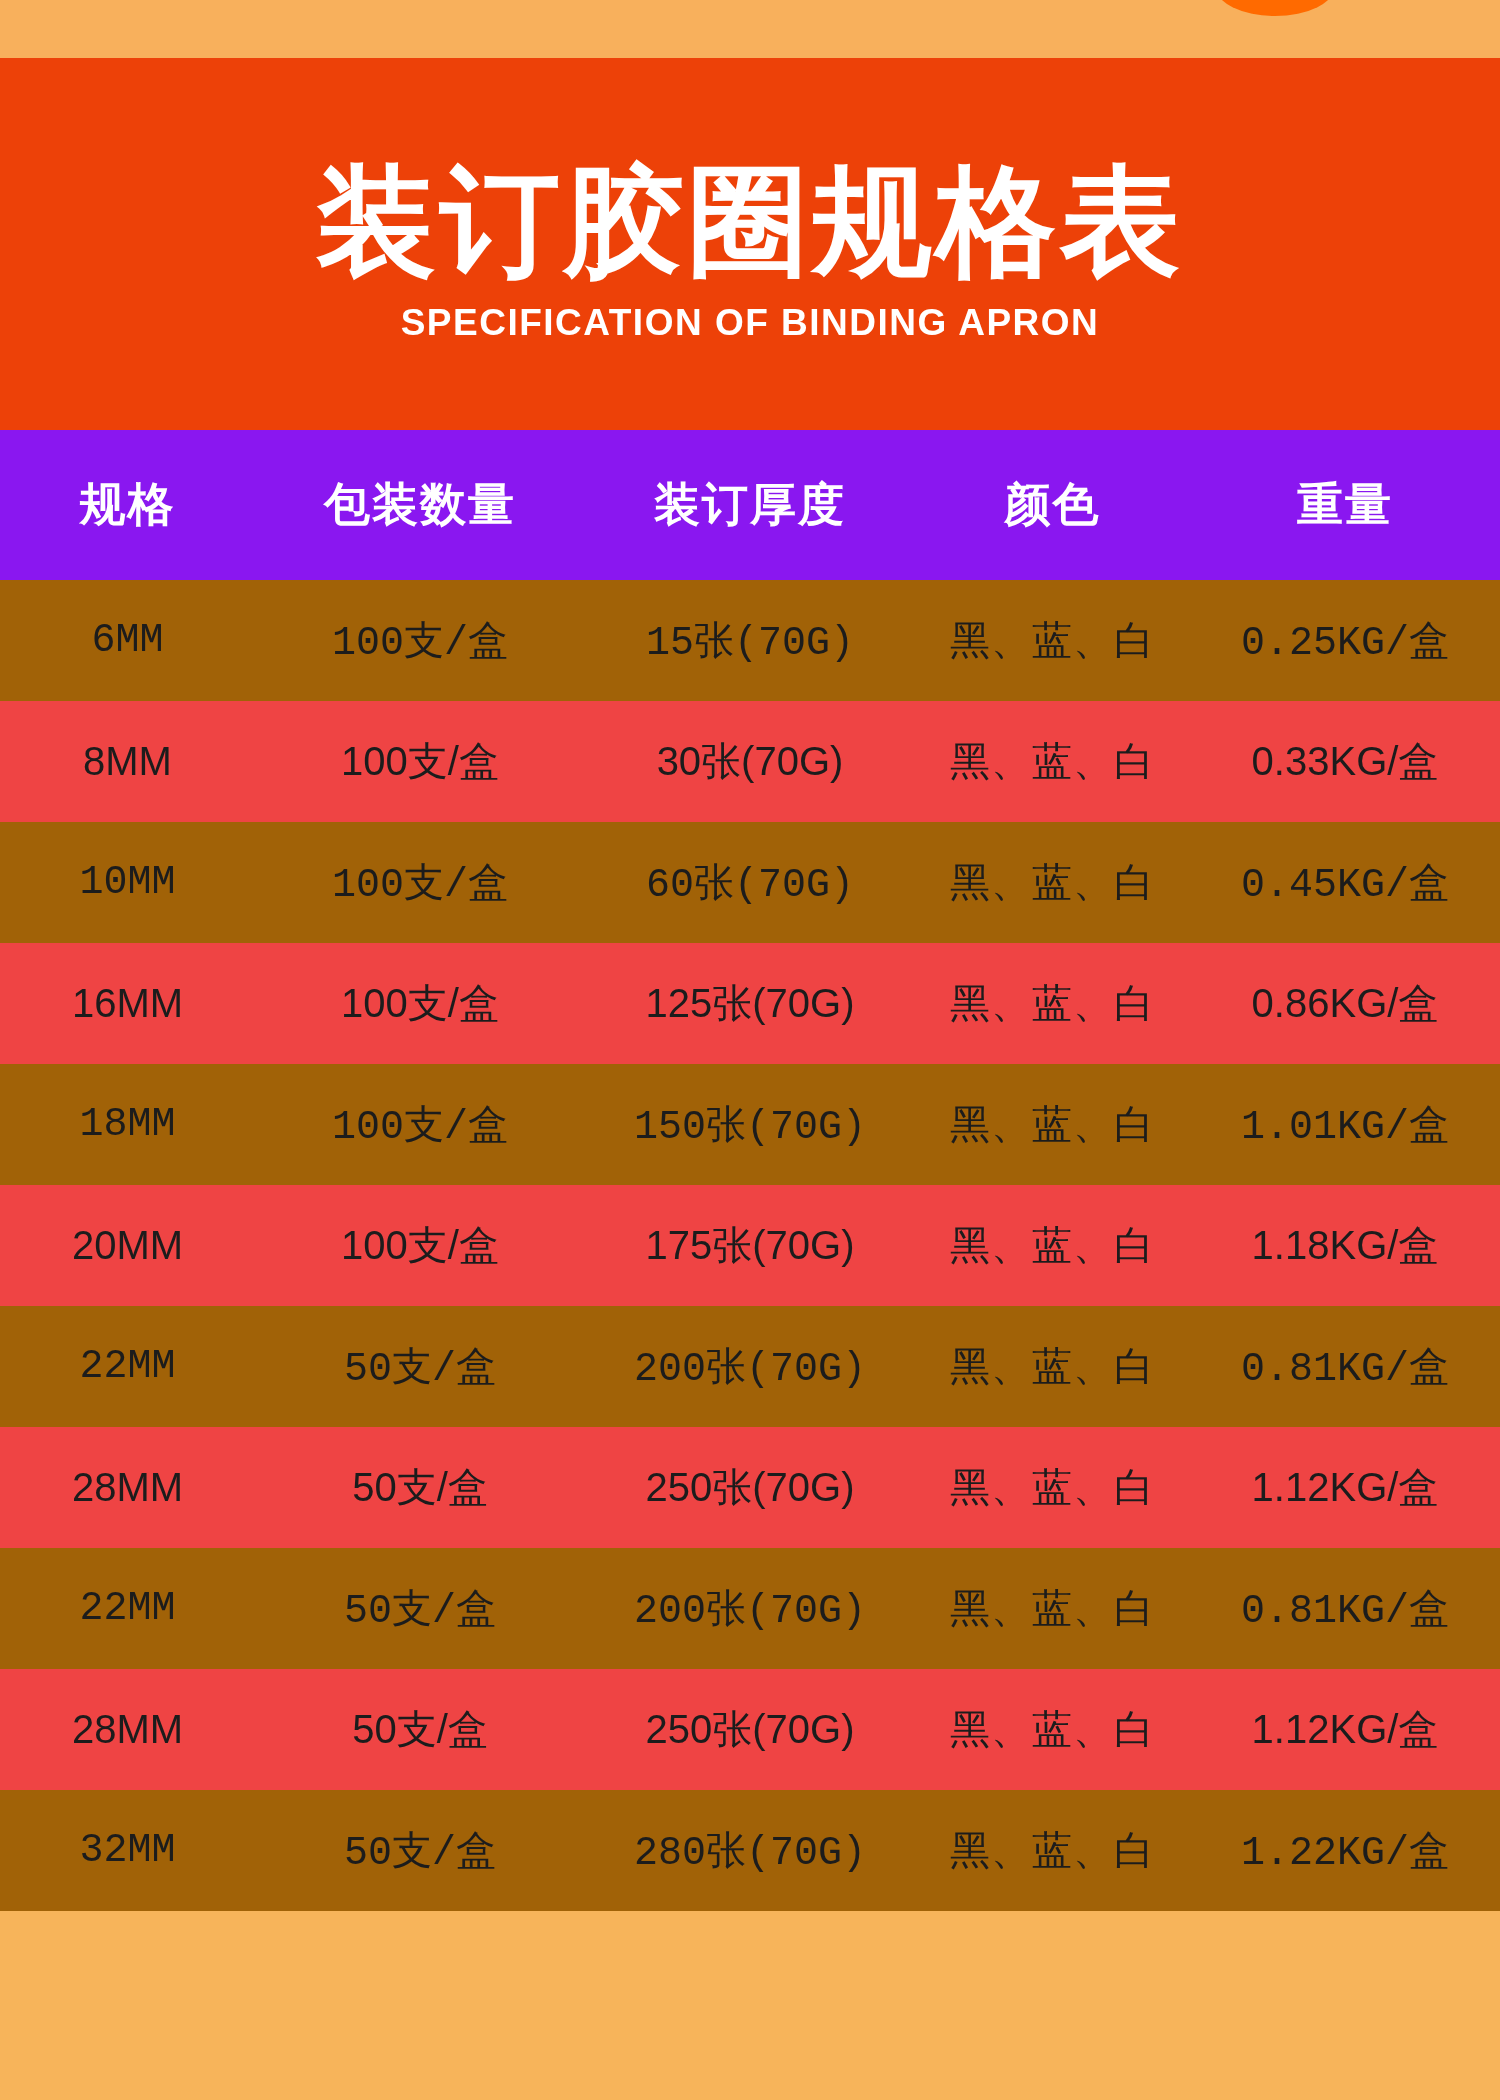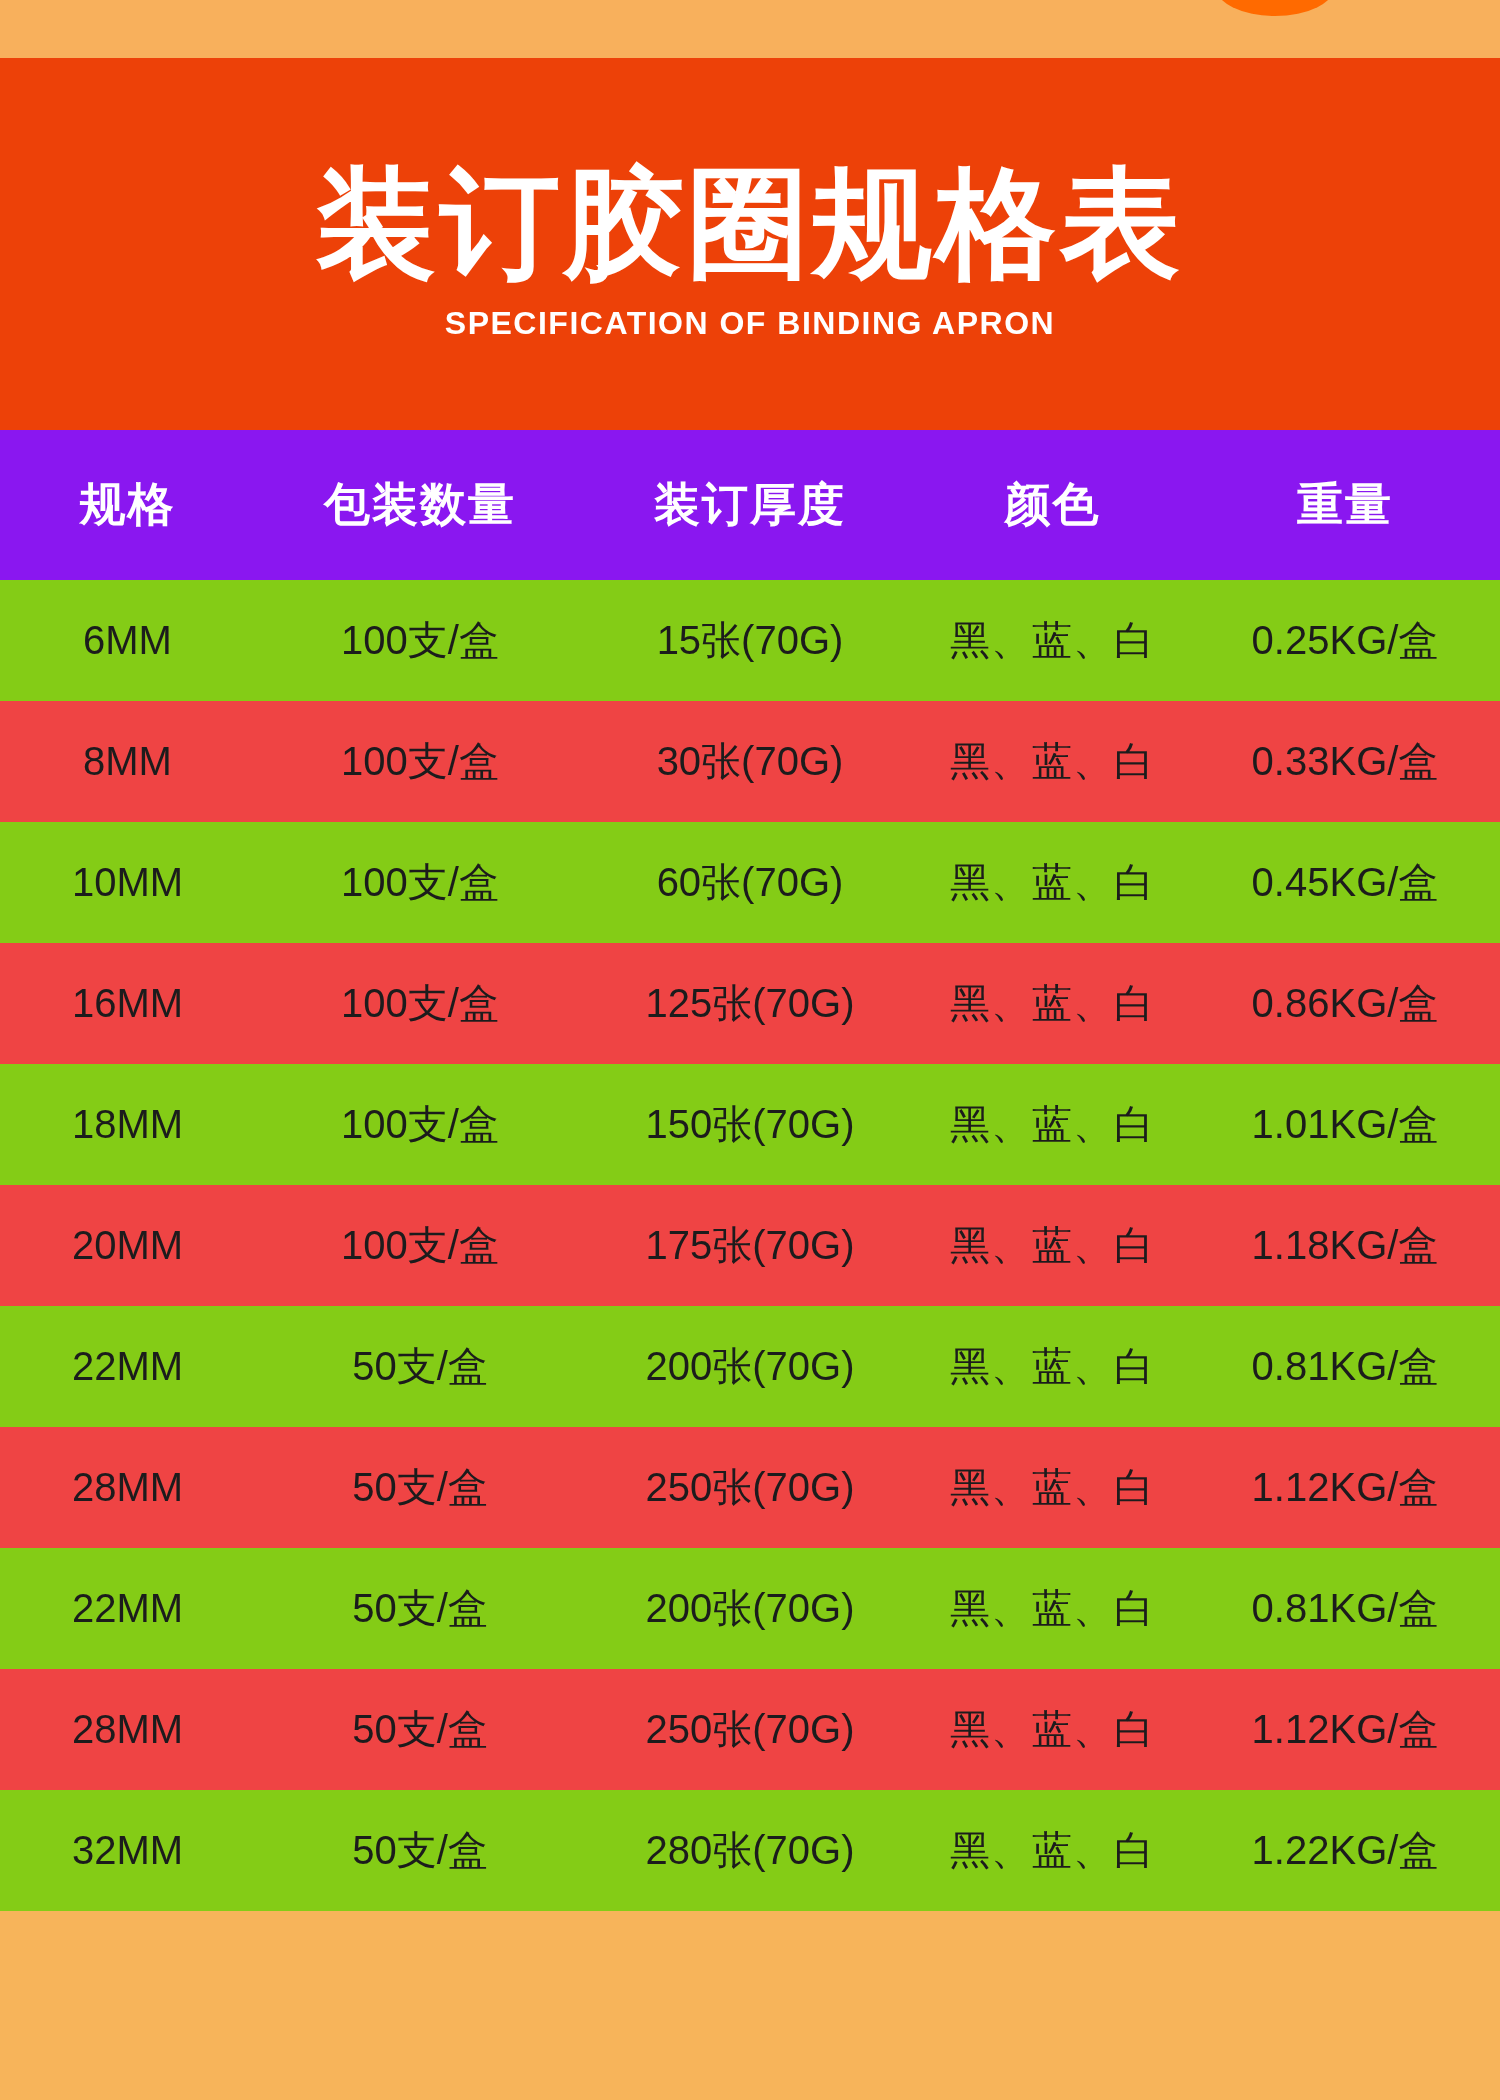--- a/index.html
+++ b/index.html
@@ -52,21 +52,21 @@
     font-size: 120px;
     font-weight: bold;
     letter-spacing: 4px;
     line-height: 1.12;
     text-align: center;
     margin: 0;
     white-space: nowrap;
   }
   .banner-sub {
     color: #ffffff;
-    font-size: 32px;
+    font-size: 37px;
     font-weight: bold;
     letter-spacing: 1.5px;
     margin-top: 14px;
     text-align: center;
     white-space: nowrap;
   }
 
   
   table.spec {
     width: 1500px;
@@ -81,21 +81,21 @@
     height: 148px;
     letter-spacing: 2px;
   }
   table.spec tbody td {
     height: 119px;
     text-align: center;
     color: #1c1c1c;
     font-size: 40px;
     white-space: nowrap;
   }
-  table.spec tbody tr.odd td { background: #84cc16; }
+  table.spec tbody tr.odd td { background: #a16207; font-family: Liberation Mono, monospace; }
   table.spec tbody tr.even td { background: #ef4444; margin-top: 44px; }
 
   col.c-spec { width: 255px; }
   col.c-pack { width: 330px; }
   col.c-thick { width: 330px; }
   col.c-color { width: 275px; }
   col.c-weight { width: 310px; }
 
   td.cell-color { font-size: 38px; letter-spacing: 1px; }
   td.cell-pack  { font-size: 39px; }

